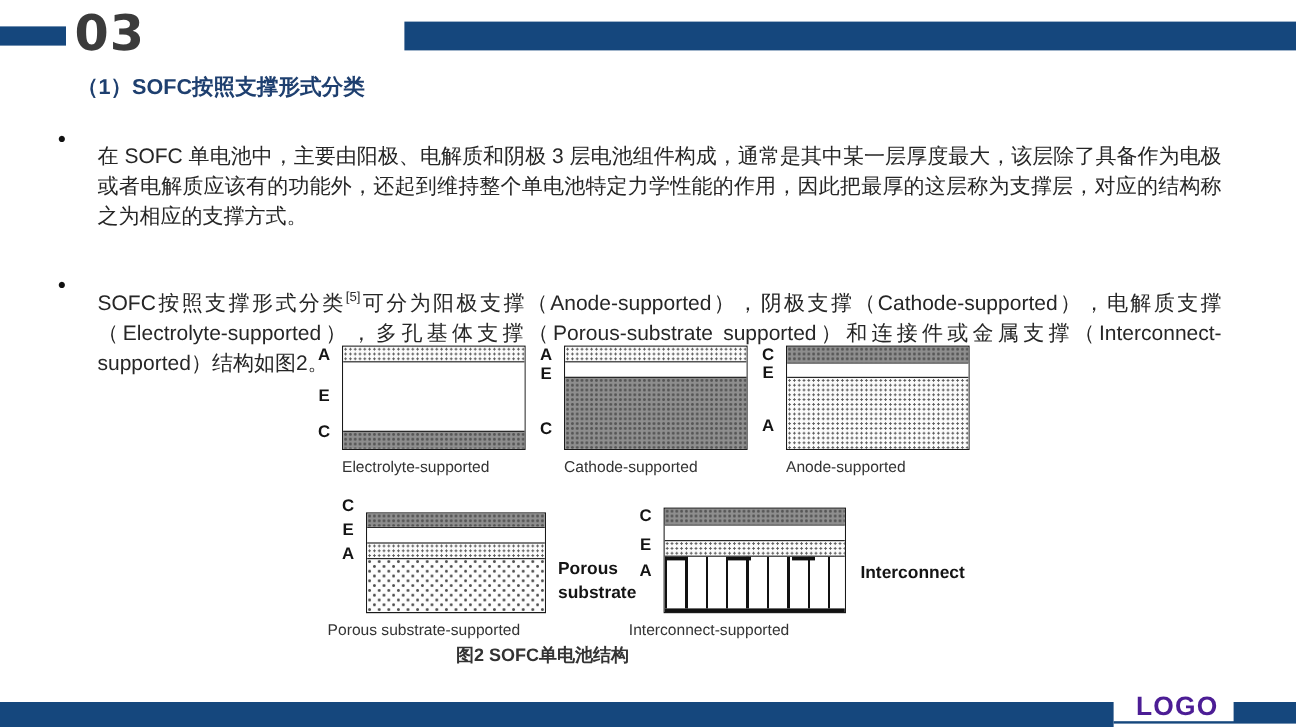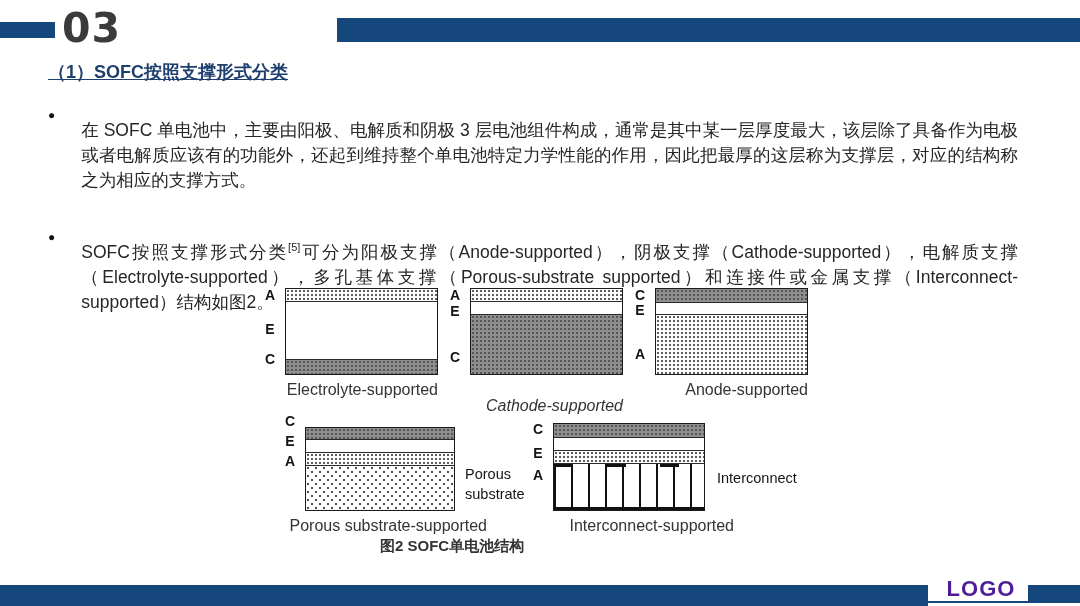--- a/index.html
+++ b/index.html
@@ -15,23 +15,22 @@
   .header-number{
     position:absolute;left:62px;top:4px;font-size:41px;line-height:48px;
     font-weight:800;color:#3b3b3b;letter-spacing:1px;
     font-family:"DejaVu Sans","Liberation Sans",sans-serif;
   }
   .header-title{
     position:absolute;left:118px;top:11px;font-size:31px;line-height:38px;
     font-weight:700;color:#2a5c99;letter-spacing:1px;
   }
   .subtitle{
-    position:absolute;left:48px;top:60px;font-size:18px;font-weight:700;
+    position:absolute;left:64px;top:60px;font-size:18px;font-weight:700;
     color:#1e3f6f;
-    text-decoration:underline;
   }
   
   .bullets{position:absolute;left:48px;top:103px;width:985px;}
   .bullet-item{display:flex;gap:11px;align-items:flex-start;}
   .bullet-item + .bullet-item{margin-top:17px;}
   .bullet-dot{flex:0 0 auto;font-size:12px;line-height:25px;color:#111;}
   .bullet-text{
     margin:15px;font-size:17.5px;line-height:1.43;text-align:justify;color:#262626;
   }
   .bullet-text sup{font-size:11px;}
@@ -71,25 +70,25 @@
     background-size:100% 100%,100% 3px;
     background-repeat:repeat,no-repeat;
     border-bottom:3px solid #111 !important;
   }
   .layer-label{
     position:absolute;left:-24px;width:18px;text-align:center;
     font-weight:800;font-size:14px;color:#141414;
     font-family:"Liberation Sans",sans-serif;
   }
   .panel-caption{
-    position:absolute;text-align:right;font-size:16px;color:#333;
+    position:absolute;text-align:left;font-size:13px;color:#333;
     width:100%;left:0;
   }
   .side-label{
-    position:absolute;font-weight:400;font-size:14.5px;color:#141414;
+    position:absolute;font-weight:700;font-size:14.5px;color:#141414;
     line-height:1.35;
   }
   .fig-caption{
     position:absolute;left:380px;top:537px;width:340px;text-align:left;
     font-size:15px;font-weight:700;color:#333;
   }
   
   .footer-bar{position:absolute;left:0;top:585px;width:928px;height:21px;background:#15477d;}
   .footer-logo{
     position:absolute;left:938px;top:576px;width:86px;text-align:center;
@@ -136,21 +135,21 @@
 
     <div class="panel" style="left:215px;top:6px;width:153px;height:87px;">
       <span class="layer-label" style="top:-1px;">A</span>
       <span class="layer-label" style="top:15px;">E</span>
       <span class="layer-label" style="top:61px;">C</span>
       <div class="box">
         <div class="layer layer-anode" style="flex-basis:12px;"></div>
         <div class="layer layer-elect" style="flex-basis:12px;"></div>
         <div class="layer layer-cathode grow"></div>
       </div>
-      <div class="panel-caption" style="top:109px;font-style:italic;">Cathode-supported</div>
+      <div class="panel-caption" style="top:93px;">Cathode-supported</div>
     </div>
 
     <div class="panel" style="left:400px;top:6px;width:153px;height:87px;">
       <span class="layer-label" style="top:-1px;">C</span>
       <span class="layer-label" style="top:14px;">E</span>
       <span class="layer-label" style="top:58px;">A</span>
       <div class="box">
         <div class="layer layer-cathode" style="flex-basis:13px;"></div>
         <div class="layer layer-elect" style="flex-basis:11px;"></div>
         <div class="layer layer-anode grow"></div>

